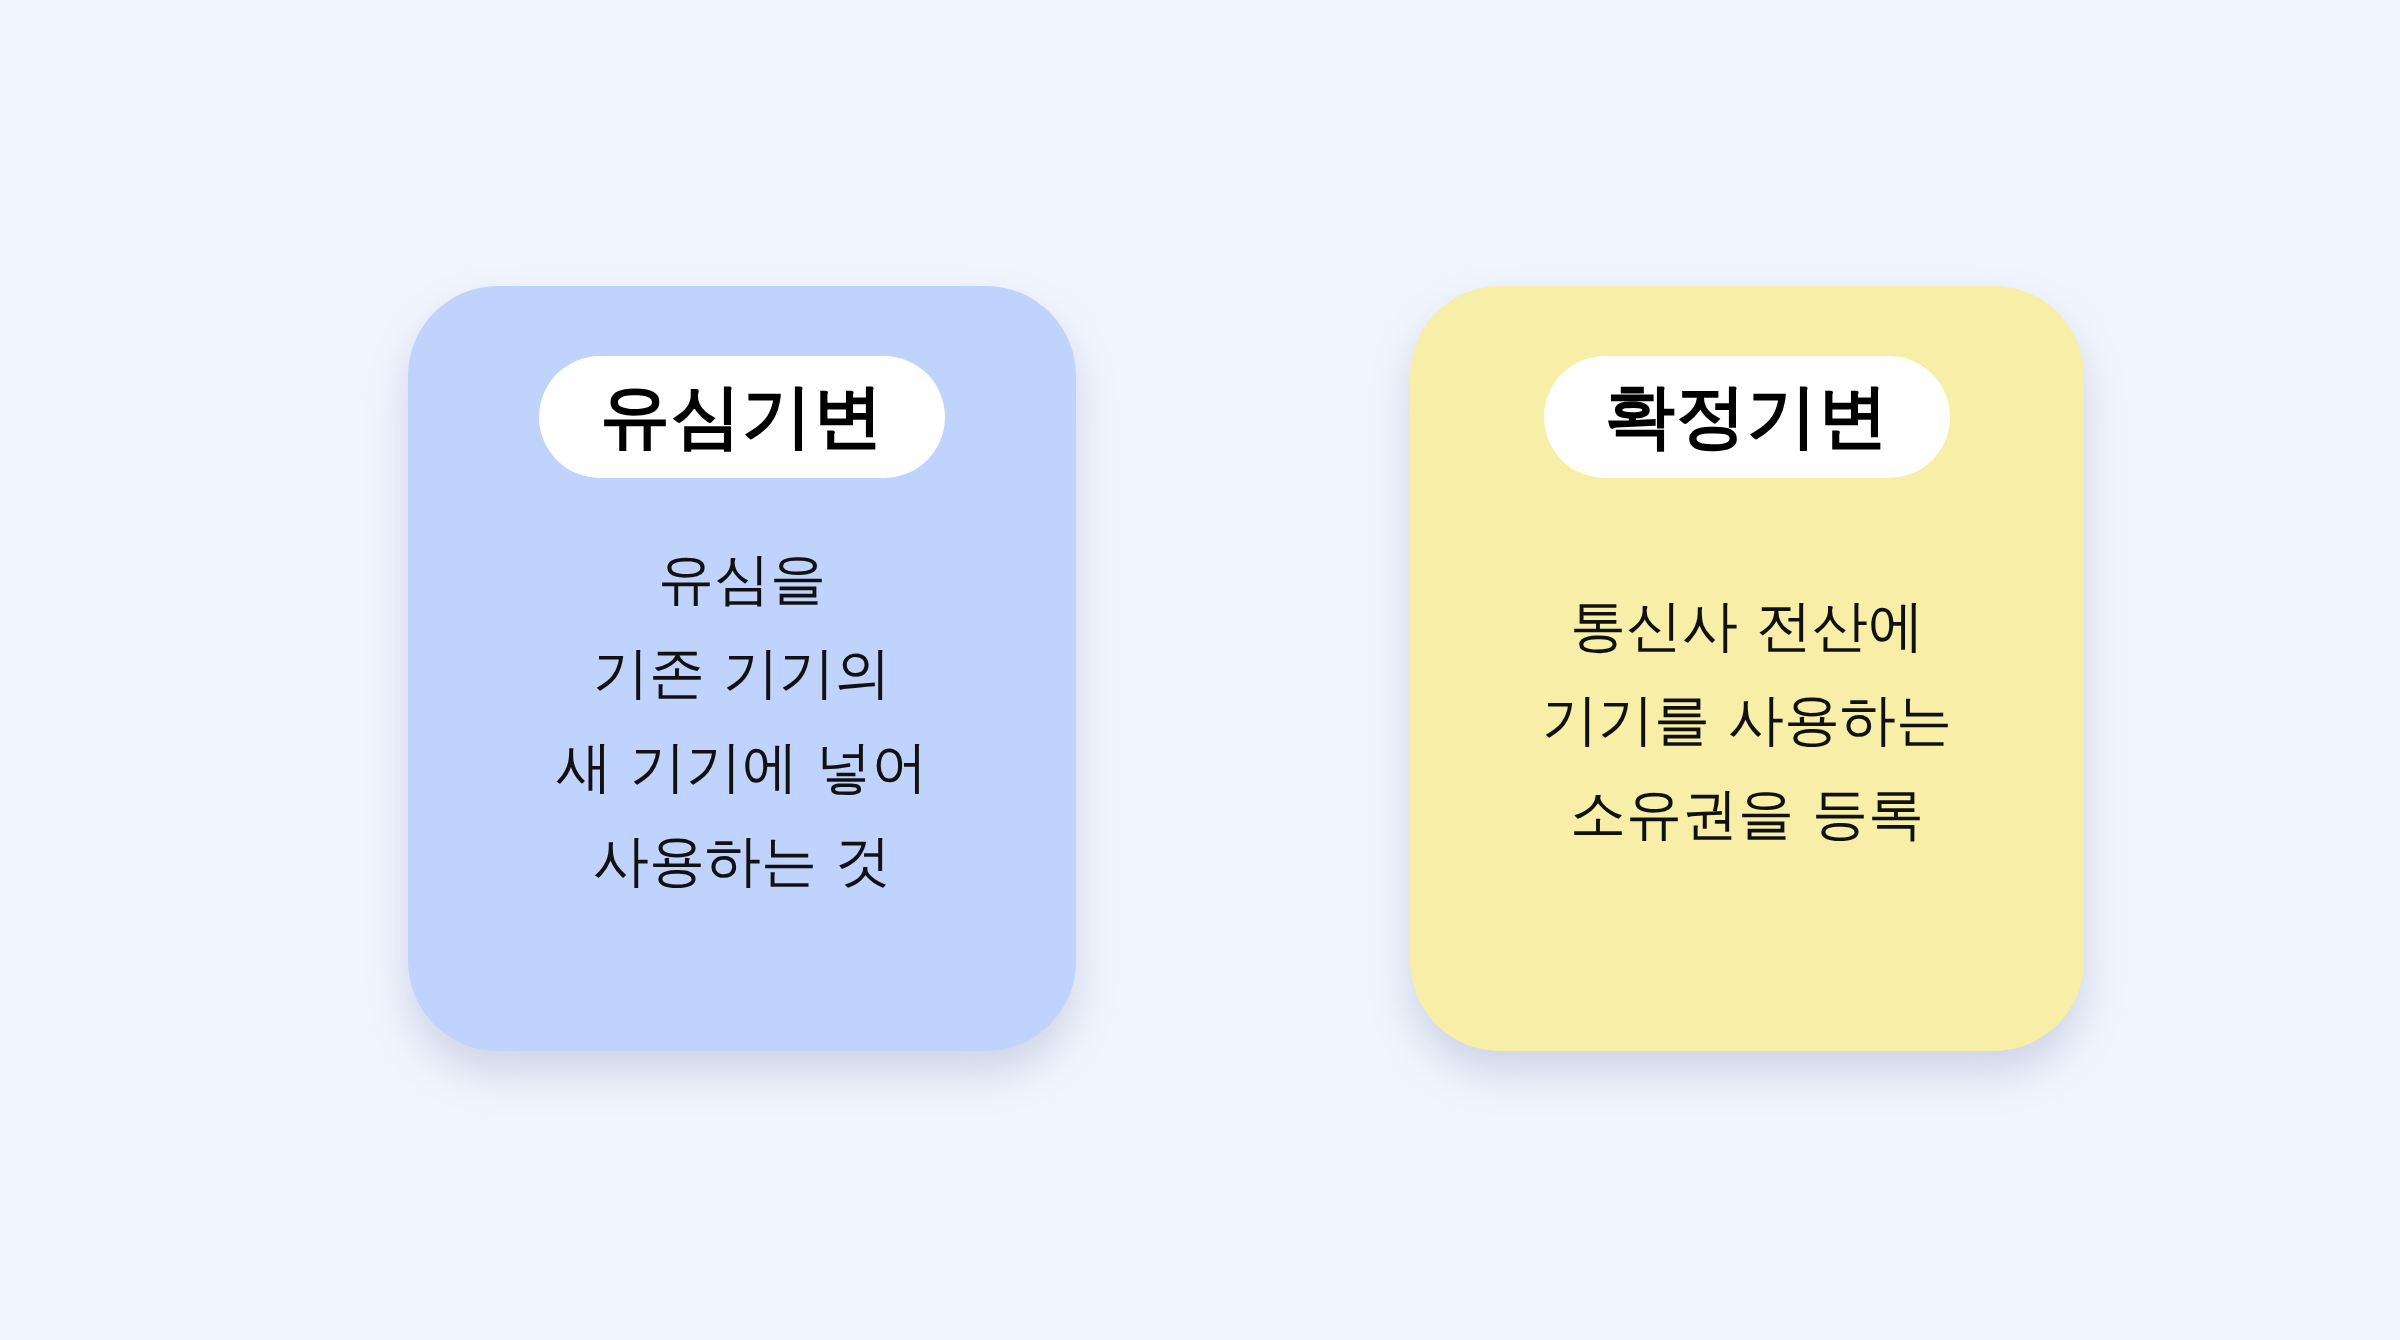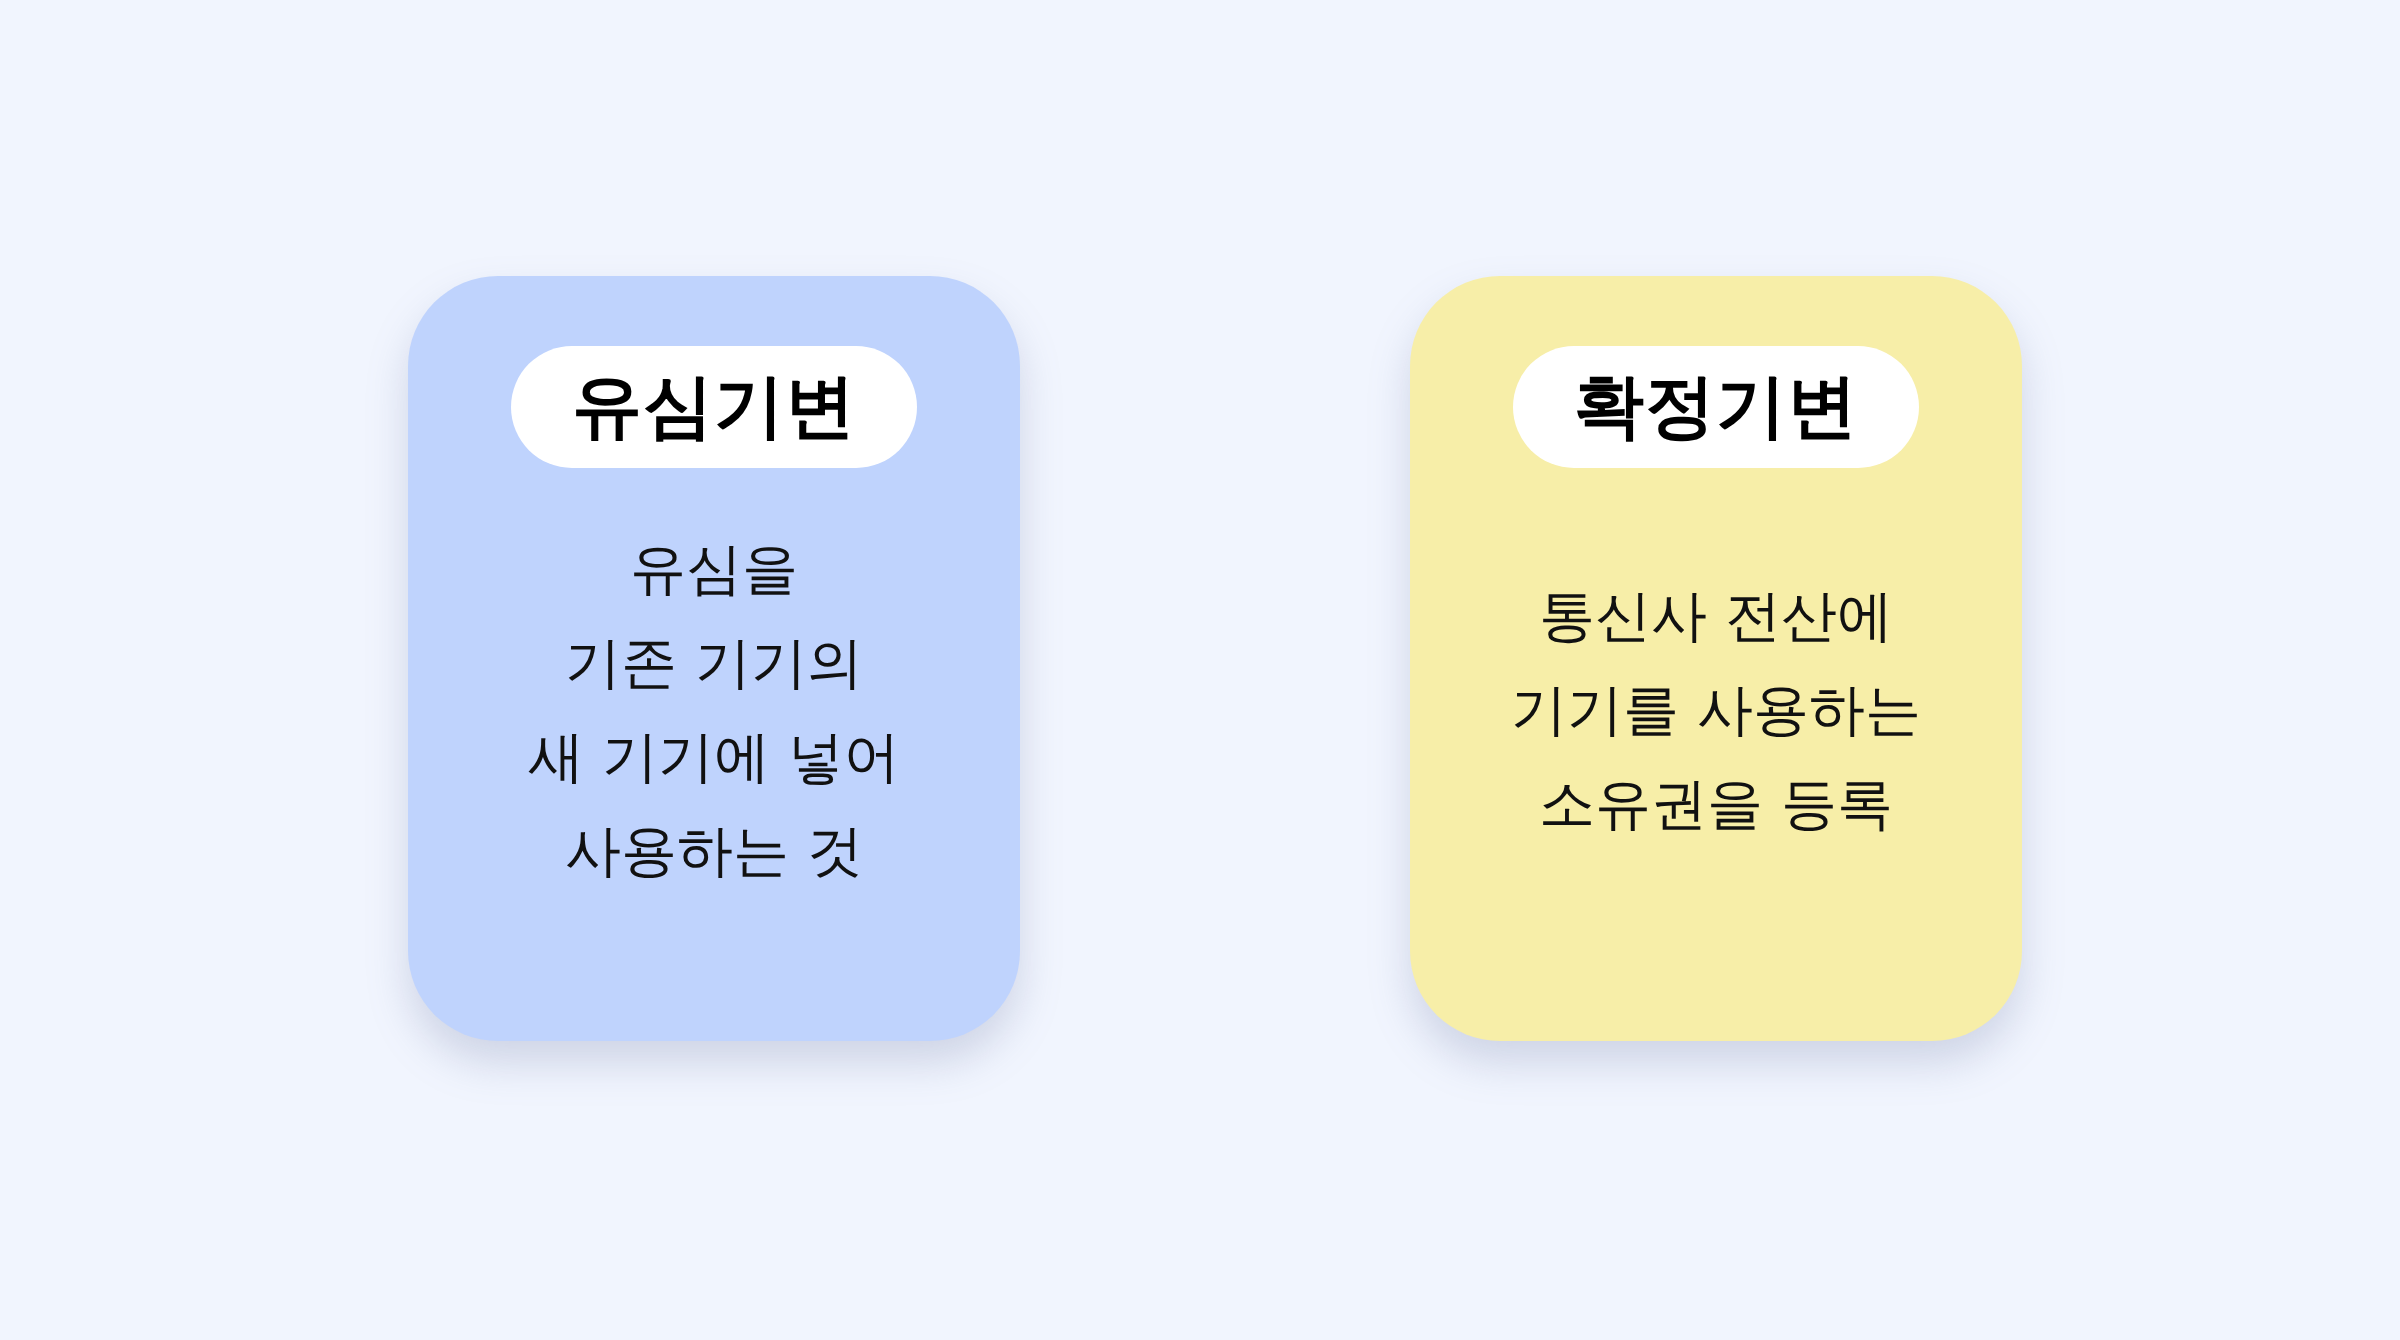--- a/index.html
+++ b/index.html
@@ -5,28 +5,28 @@
   html, body { margin: 0; padding: 0; }
   body {
     width: 2400px; height: 1340px;
     background: #f1f5fe;
     position: relative;
     overflow: hidden;
     font-family: "DejaVu Sans", "Liberation Sans", sans-serif;
   }
   .card {
     position: absolute;
-    top: 276px;
-    width: 612px;
+    top: 286px;
+    width: 668px;
     height: 765px;
     border-radius: 90px;
     box-shadow: 0 22px 40px rgba(120, 130, 170, 0.28);
   }
   .card.left { left: 408px; background: #bfd3fd; }
-  .card.right { left: 1410px; background: #f7eea8; }
+  .card.right { left: 1410px; background: #f7eea8; padding-left: 6px; }
   .pill {
     position: absolute;
     top: 70px;
     left: 50%;
     transform: translateX(-50%);
     width: 406px;
     height: 122px;
     border-radius: 61px;
     background: #ffffff;
     display: flex;

